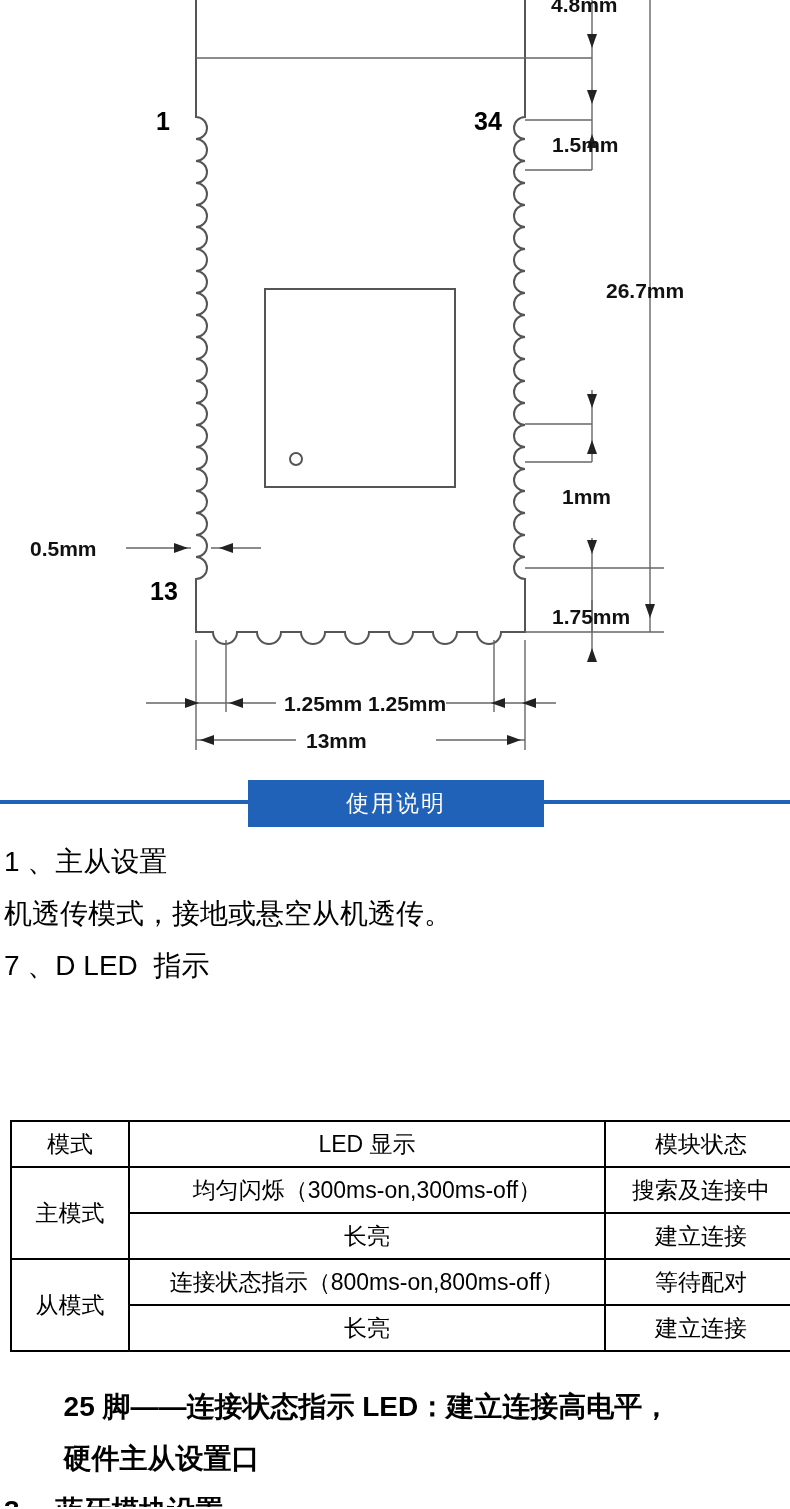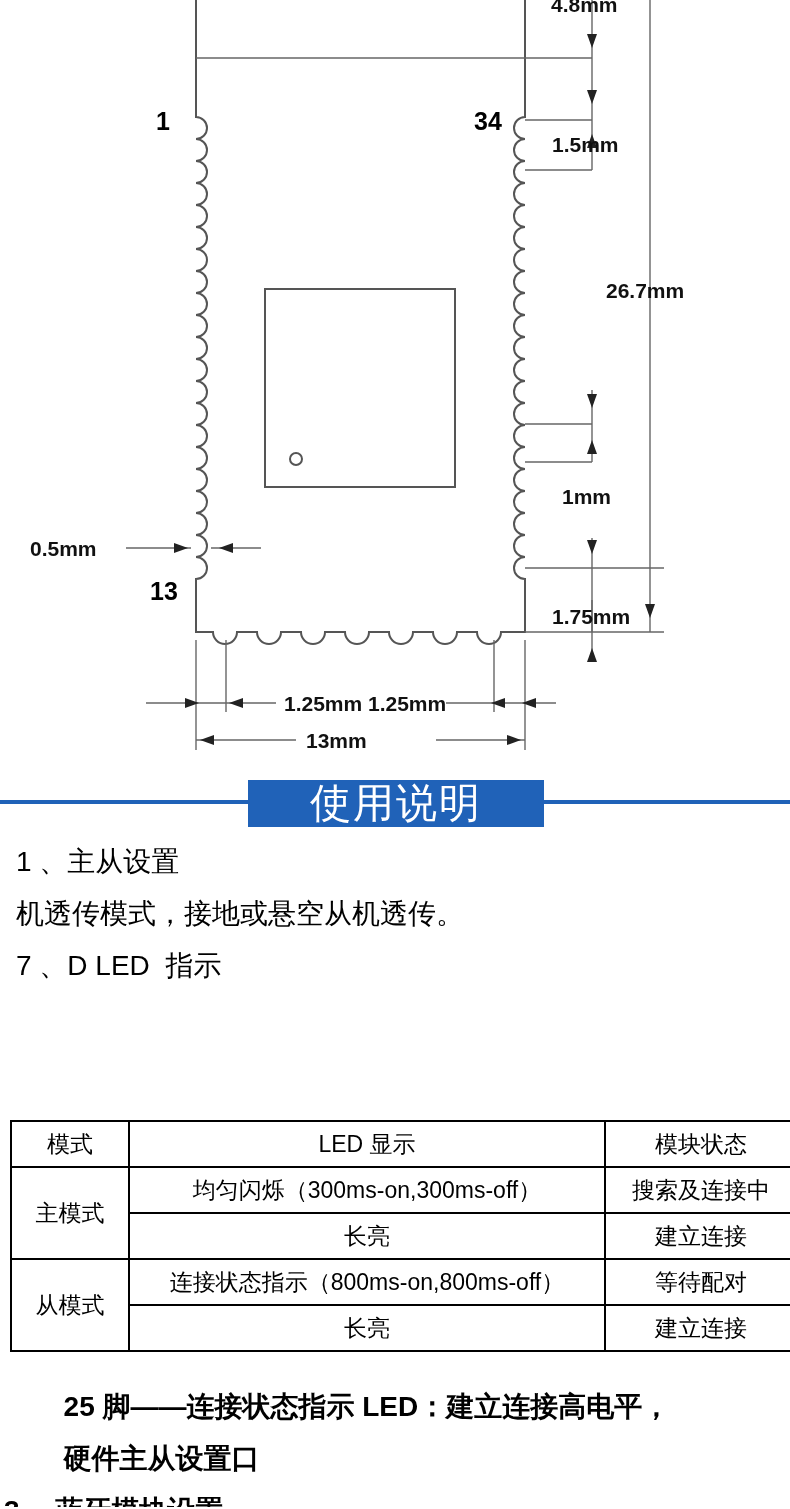--- a/index.html
+++ b/index.html
@@ -43,33 +43,32 @@
   .banner-rule.left  { left: 0;   width: 258px; }
   .banner-rule.right { right: 0;  width: 258px; }
   .banner-box {
     position: absolute;
     left: 248px;
     top: 2px;
     width: 296px;
     height: 47px;
     background: #2062b8;
     color: #ffffff;
-    font-size: 41px;
+    font-size: 23px;
     line-height: 47px;
     text-align: center;
     letter-spacing: 2px;
   }
 
   
   .body-text {
     position: absolute;
     left: 0;
     top: 836px;
     width: 679px;
-    margin-left: 12px;
   }
   .line {
     font-size: 28px;
     line-height: 52px;
     white-space: pre;
     padding-left: 4px;
     letter-spacing: 0px;
   }
   .line.indent { padding-left: 48px; }
 

